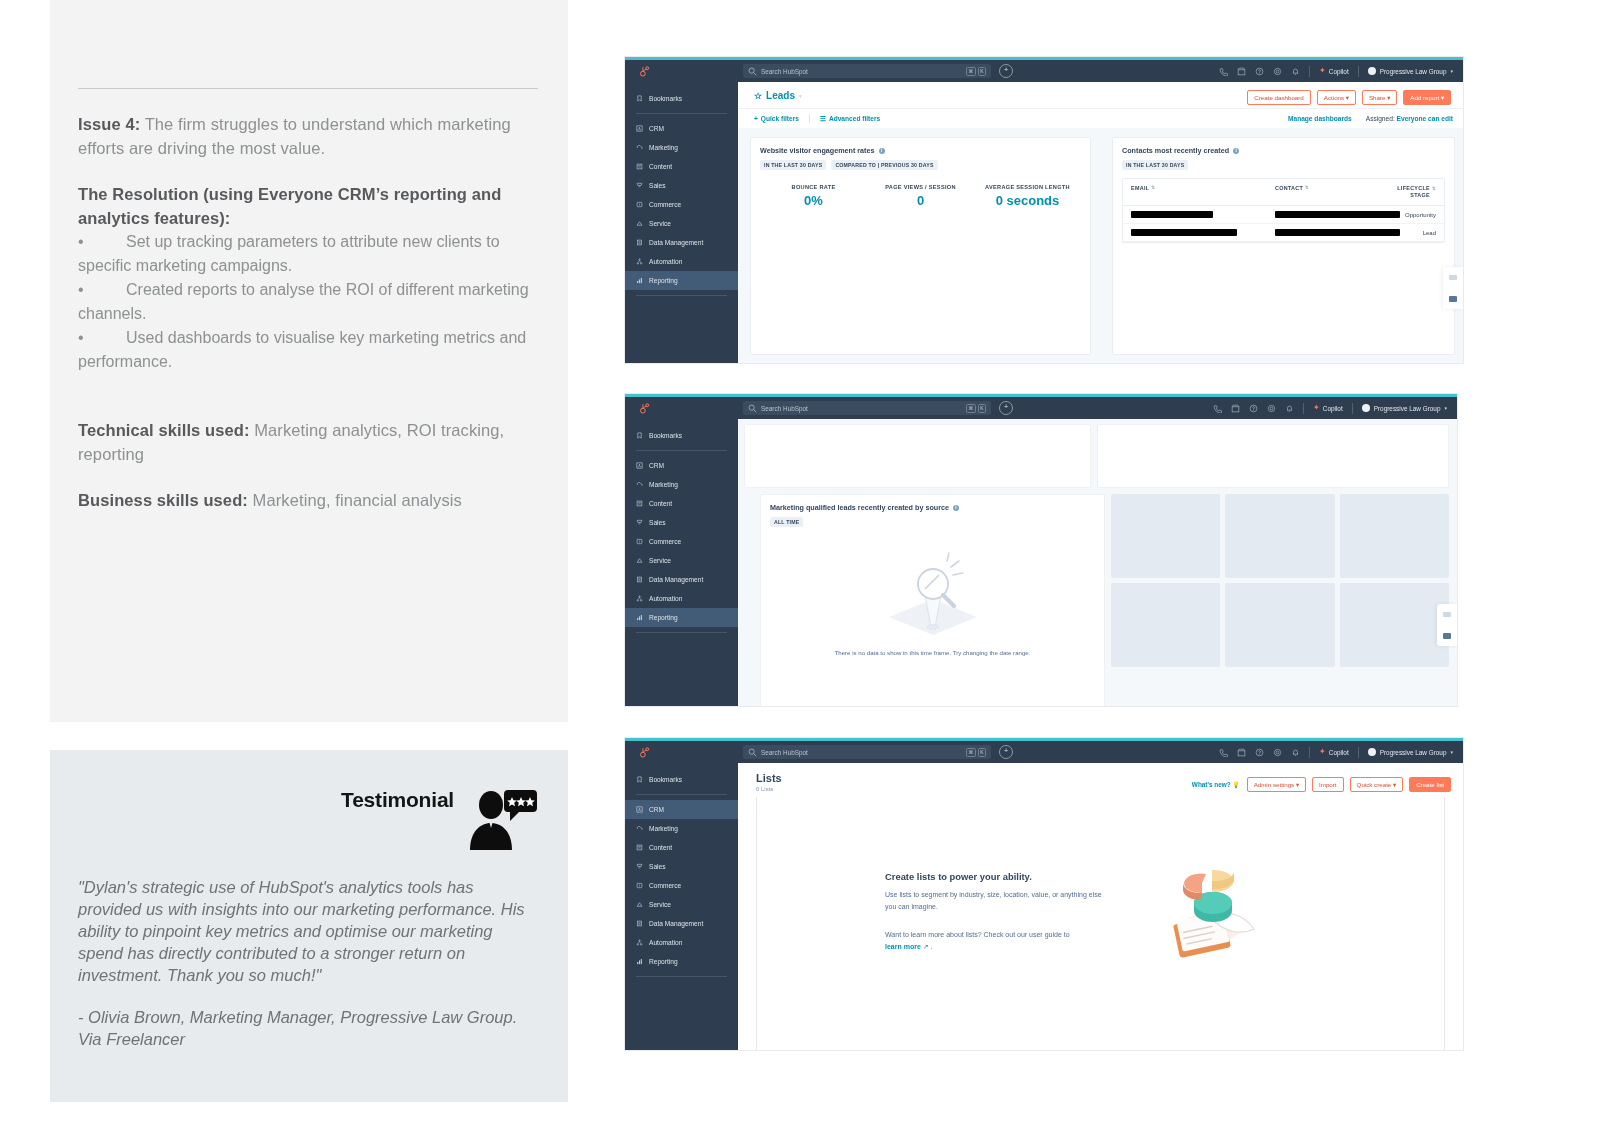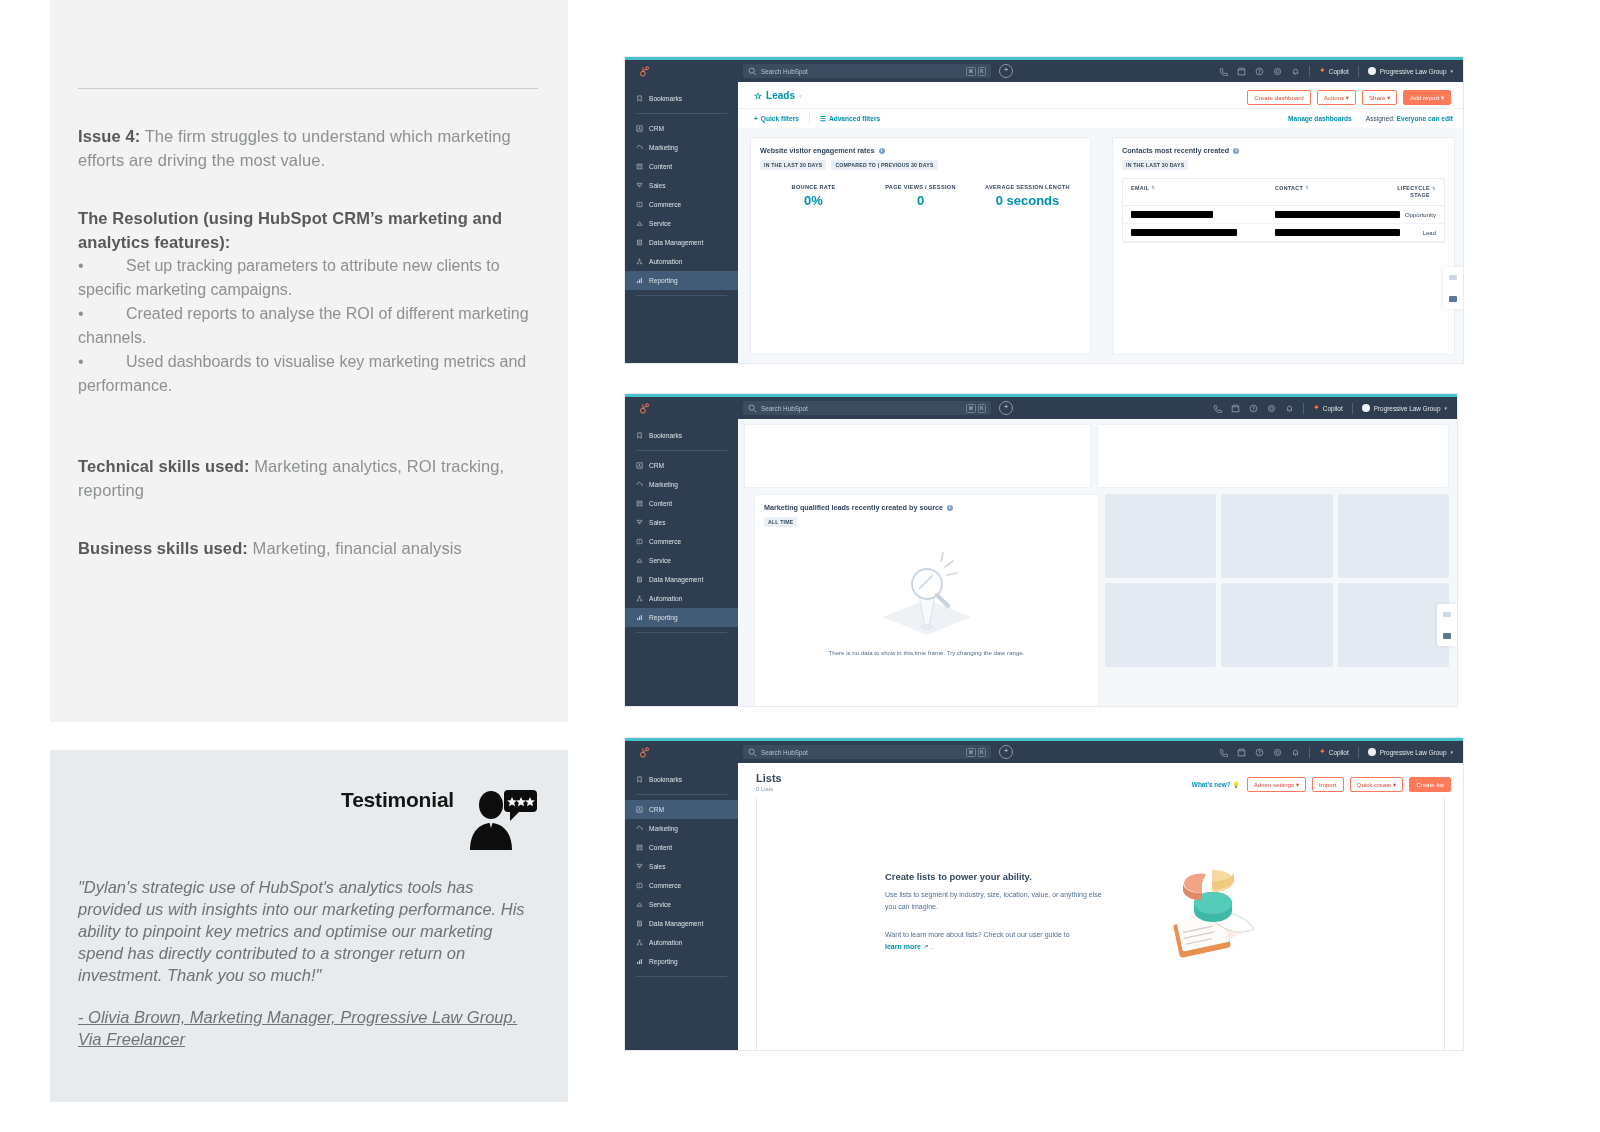--- a/index.html
+++ b/index.html
@@ -13,21 +13,21 @@
   
   .left-col{position:absolute;left:50px;top:0;width:518px;}
   .case-panel{
     background:#f2f3f2;padding:0 0 40px 0;width:518px;min-height:722px;
     box-sizing:border-box;position:relative;
   }
   .rule{
     position:absolute;left:28px;top:88px;width:460px;height:1px;background:#c9cbca;
   }
   .case-body{padding:112px 28px 0 28px;}
-  p.blk{margin:12px 0 0 0;font-size:16.5px;line-height:24px;color:#8d9191;letter-spacing:.1px;}
+  p.blk{margin:0 0 0 0;font-size:16.5px;line-height:24px;color:#8d9191;letter-spacing:.1px;}
   p.blk b{color:#58595b;font-weight:bold;}
   .gap{height:22px;}
   .bullet{display:block;font-size:16px;line-height:24px;color:#8d9191;}
   .bullet .dot{display:inline-block;width:48px;}
   
   .testi-panel{
     background:#e7ebed;width:518px;margin-top:28px;padding:0 0 50px 0;
     box-sizing:border-box;position:relative;min-height:352px;
   }
   .testi-head{
@@ -36,21 +36,20 @@
   }
   .testi-title{font-size:21px;font-weight:bold;color:#151515;letter-spacing:-.2px;}
   .testi-icon{width:72px;height:62px;position:relative;flex:0 0 auto;}
   .testi-quote{
     padding:26px 30px 0 28px;font-size:16.5px;line-height:22px;color:#6f7372;
     font-style:italic;
   }
   .testi-attr{
     padding:20px 30px 0 28px;font-size:16.5px;line-height:22px;color:#6f7372;
     font-style:italic;
-    text-decoration:underline;
   }
   
   .shot{position:absolute;background:#fff;box-shadow:0 0 0 1px #e8eaed;overflow:hidden;}
   #shot1{left:625px;top:57px;width:838px;height:306px;}
   #shot2{left:625px;top:394px;width:832px;height:312px;}
   #shot3{left:625px;top:738px;width:838px;height:312px;}
   .teal-bar{height:3px;background:#45c2cc;width:100%;}
   .hs-top{
     height:22px;background:#2e3e50;display:flex;align-items:center;
     padding:0 6px;box-sizing:border-box;
@@ -138,21 +137,21 @@
   .metric{flex:1;}
   .metric-lbl{font-size:5.6px;font-weight:bold;color:#33475b;letter-spacing:.3px;}
   .metric-val{font-size:13px;font-weight:bold;color:#0091ae;margin-top:3px;}
   .tbl{margin-top:8px;border:1px solid #eaeef2;border-radius:2px;}
   .tbl-head{display:flex;padding:6px 8px;border-bottom:1px solid #eaeef2;}
   .th{font-size:5.4px;font-weight:bold;color:#33475b;letter-spacing:.3px;display:flex;gap:2px;}
   .sortarrow{color:#a8b4c2;font-size:4.5px;}
   .tr{display:flex;align-items:center;padding:5px 8px;border-bottom:1px solid #f1f3f6;}
   .redact{background:#000;height:7px;border-radius:1px;}
   .cell-txt{font-size:6px;color:#33475b;}
-  .s2-grid{display:flex;gap:6px;padding:0 8px 0 16px;}
+  .s2-grid{display:flex;gap:6px;padding:0 8px 0 22px;}
   .s2-left{flex:0 0 345px;}
   .s2-card{background:#fff;border:1px solid #eef1f4;border-radius:2px;padding:8px 9px;}
   .noData{text-align:center;font-size:6.1px;color:#516f90;padding-top:6px;}
   .skel-col{flex:1;display:flex;flex-direction:column;gap:5px;}
   .skel-row{display:flex;gap:5px;}
   .skel{background:#e4eaf1;border-radius:2px;height:84px;flex:1;}
   
   .s3-head{background:#fff;padding:9px 0 0 18px;height:34px;box-sizing:border-box;display:flex;}
   .lists-title{font-size:11px;color:#33475b;font-weight:bold;}
   .lists-sub{font-size:6px;color:#7c98b6;margin-top:2px;}
@@ -180,21 +179,21 @@
 <div class="left-col">
 
   <div class="case-panel">
     <div class="rule"></div>
     <div class="case-body">
       <p class="blk">
         <b>Issue 4:</b><span> The firm struggles to understand which marketing efforts are driving the most value.</span>
       </p>
       <div class="gap"></div>
       <p class="blk">
-        <b>The Resolution (using HubSpot CRM’s marketing and analytics features):</b>
+        <b>The Resolution (using Everyone CRM’s reporting and analytics features):</b>
       </p>
       <span class="bullet"><span class="dot">•</span><span>Set up tracking parameters to attribute new clients to specific marketing campaigns.</span></span>
       <span class="bullet"><span class="dot">•</span><span>Created reports to analyse the ROI of different marketing channels.</span></span>
       <span class="bullet"><span class="dot">•</span><span>Used dashboards to visualise key marketing metrics and performance.</span></span>
       <div class="gap"></div>
       <div class="gap"></div>
       <p class="blk">
         <b>Technical skills used:</b><span> Marketing analytics, ROI tracking, reporting</span>
       </p>
       <div class="gap"></div>

